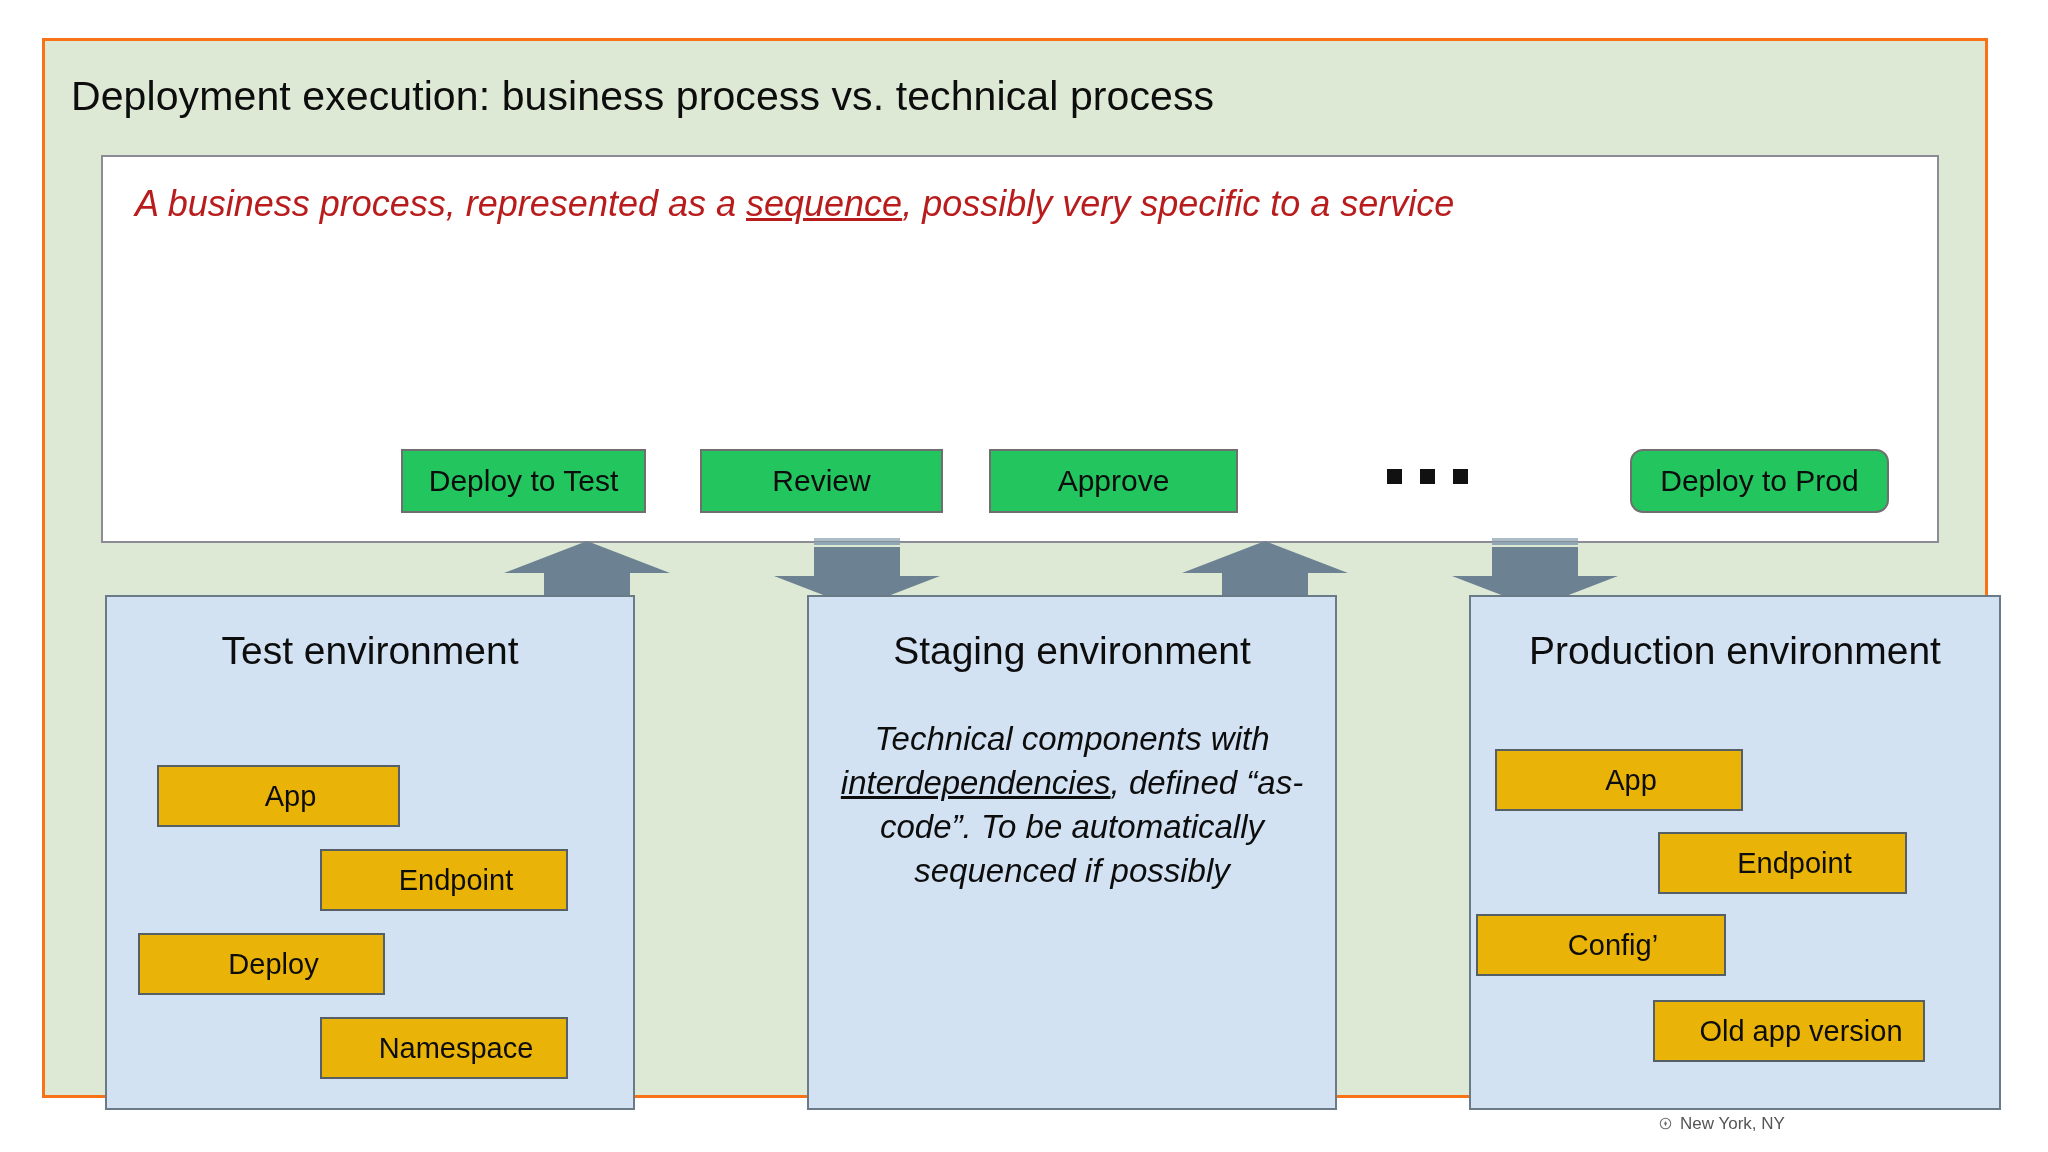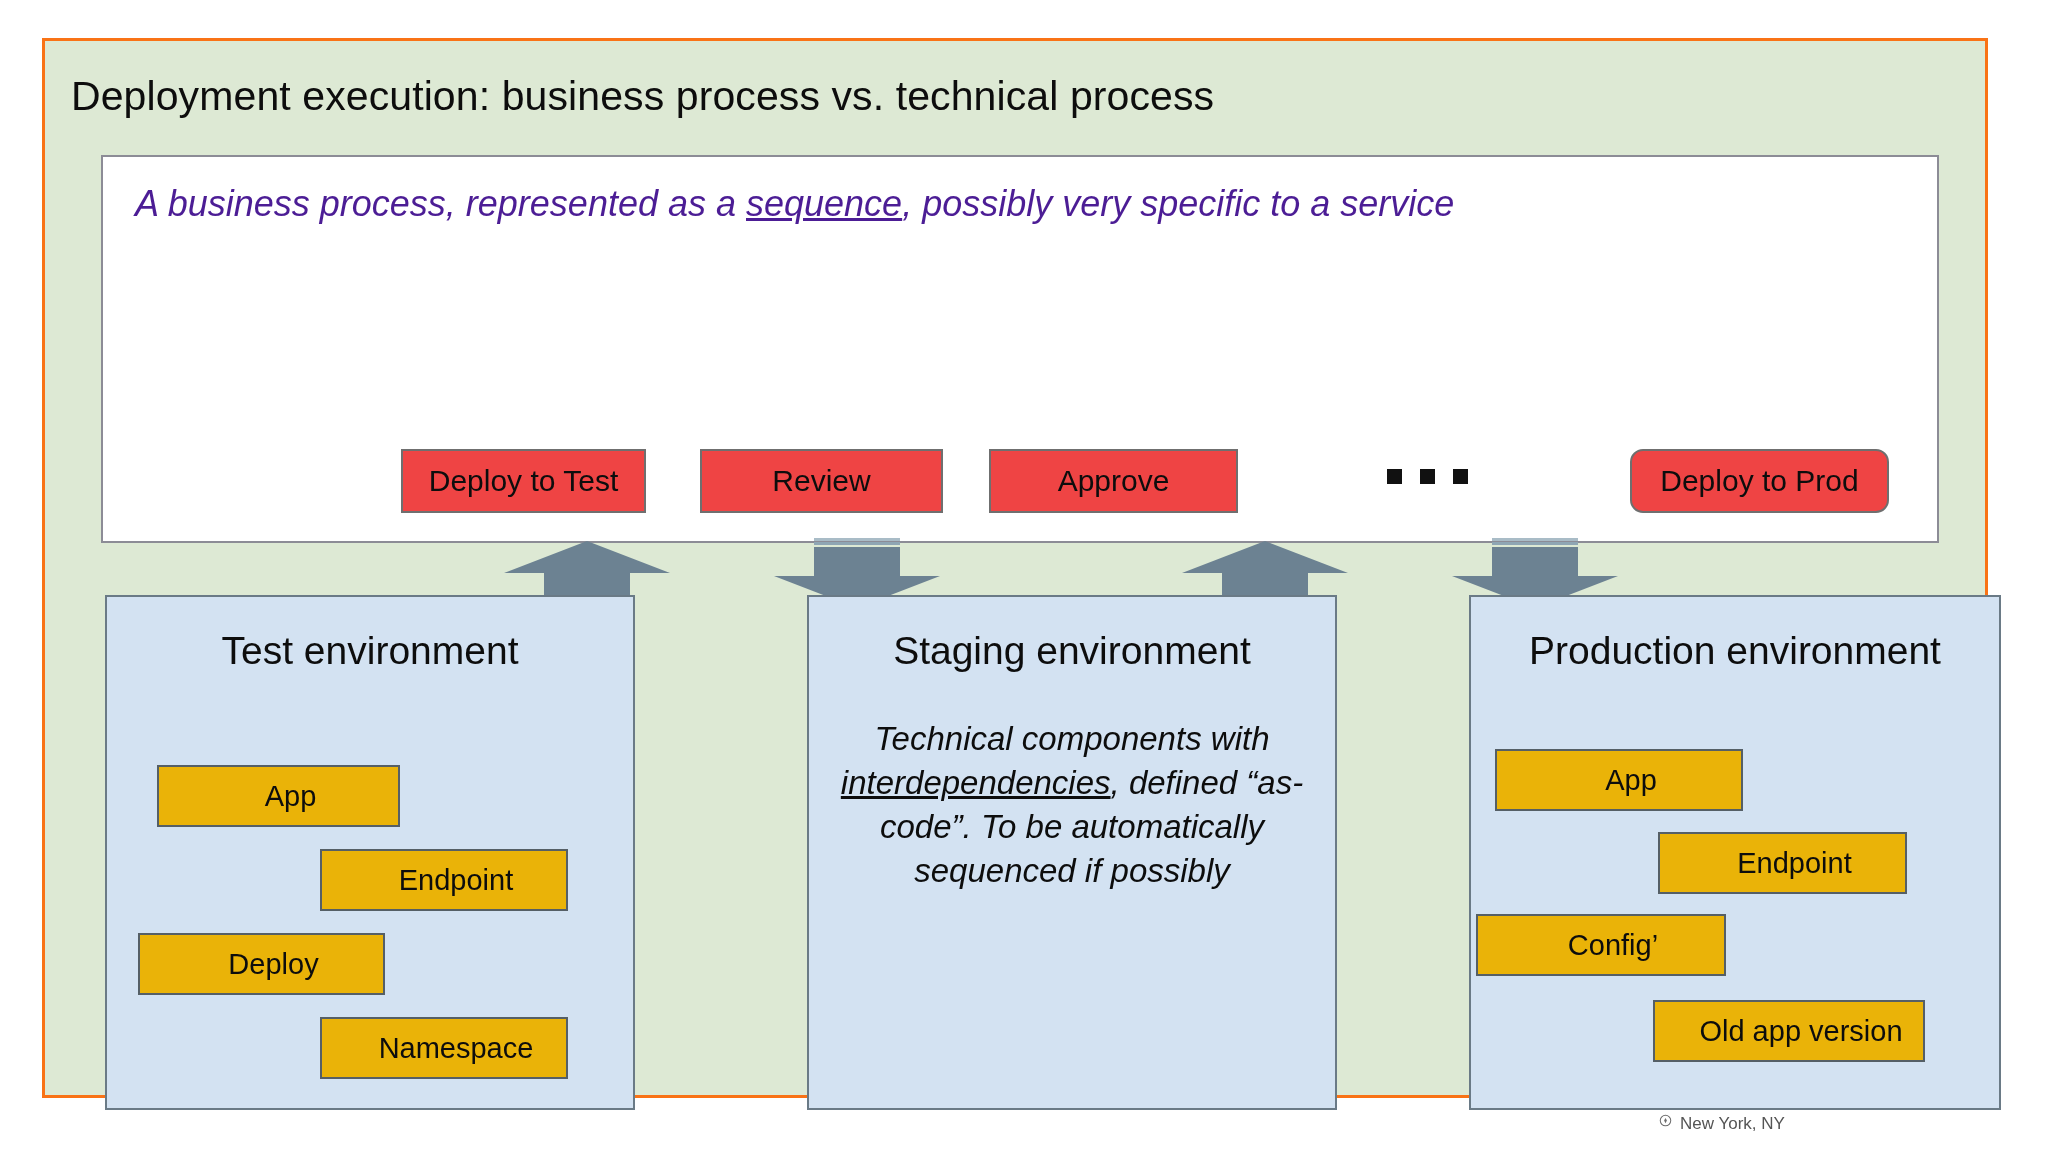--- a/index.html
+++ b/index.html
@@ -60,28 +60,28 @@
     white-space: nowrap;
   }
   #pipeline-label {
     font-size: 38px;
     color: #0d0d0d;
     margin-right: 30px;
   }
   #pipeline-caption {
     font-size: 36px;
     font-style: italic;
-    color: #4c1d95;
+    color: #b91c1c;
   }
   #pipeline-caption u { text-decoration: underline; }
 
   
   .step-box {
     position: absolute;
-    background: #ef4444;
+    background: #22c55e;
     border: 2px solid #6f6f6f;
     box-sizing: border-box;
     display: flex;
     align-items: center;
     justify-content: center;
     font-size: 30px;
     color: #0d0d0d;
     height: 64px;
     top: 292px;
     white-space: nowrap;
@@ -183,20 +183,21 @@
   #chip-p1 { left: 187px; top: 235px; width: 249px; }
   #chip-p2 { left: 5px;   top: 317px; width: 250px; }
   #chip-p3 { left: 182px; top: 403px; width: 272px; }
 
   
   #watermark {
     position: absolute;
     left: 1658px;
     top: 1114px;
     display: flex;
+    align-items: center;
     gap: 7px;
     font-size: 17px;
     color: #555555;
   }
   #watermark svg { display: block; }
 </style>
 </head>
 <body>
 
 <div id="slide">

